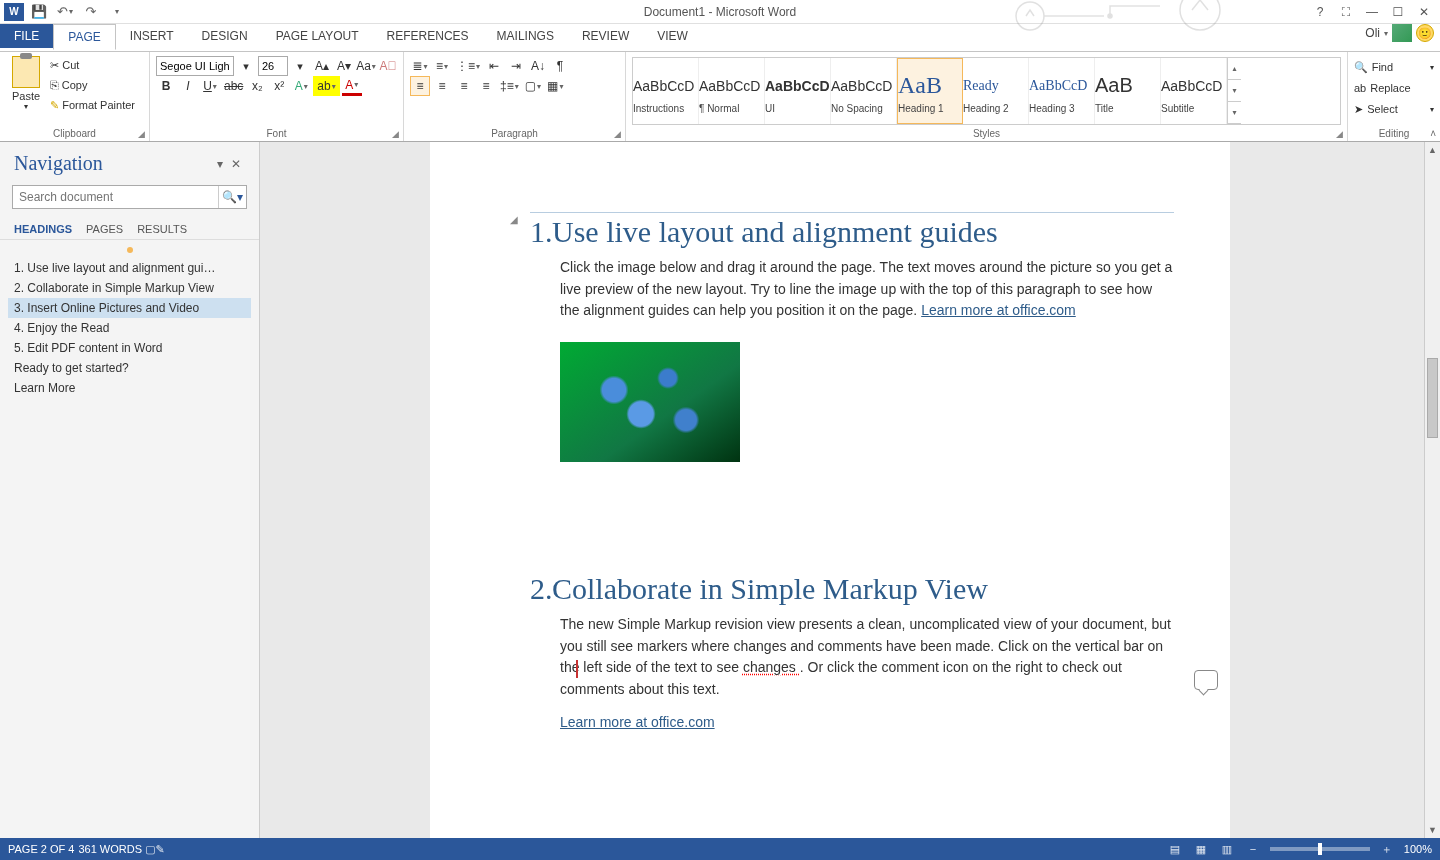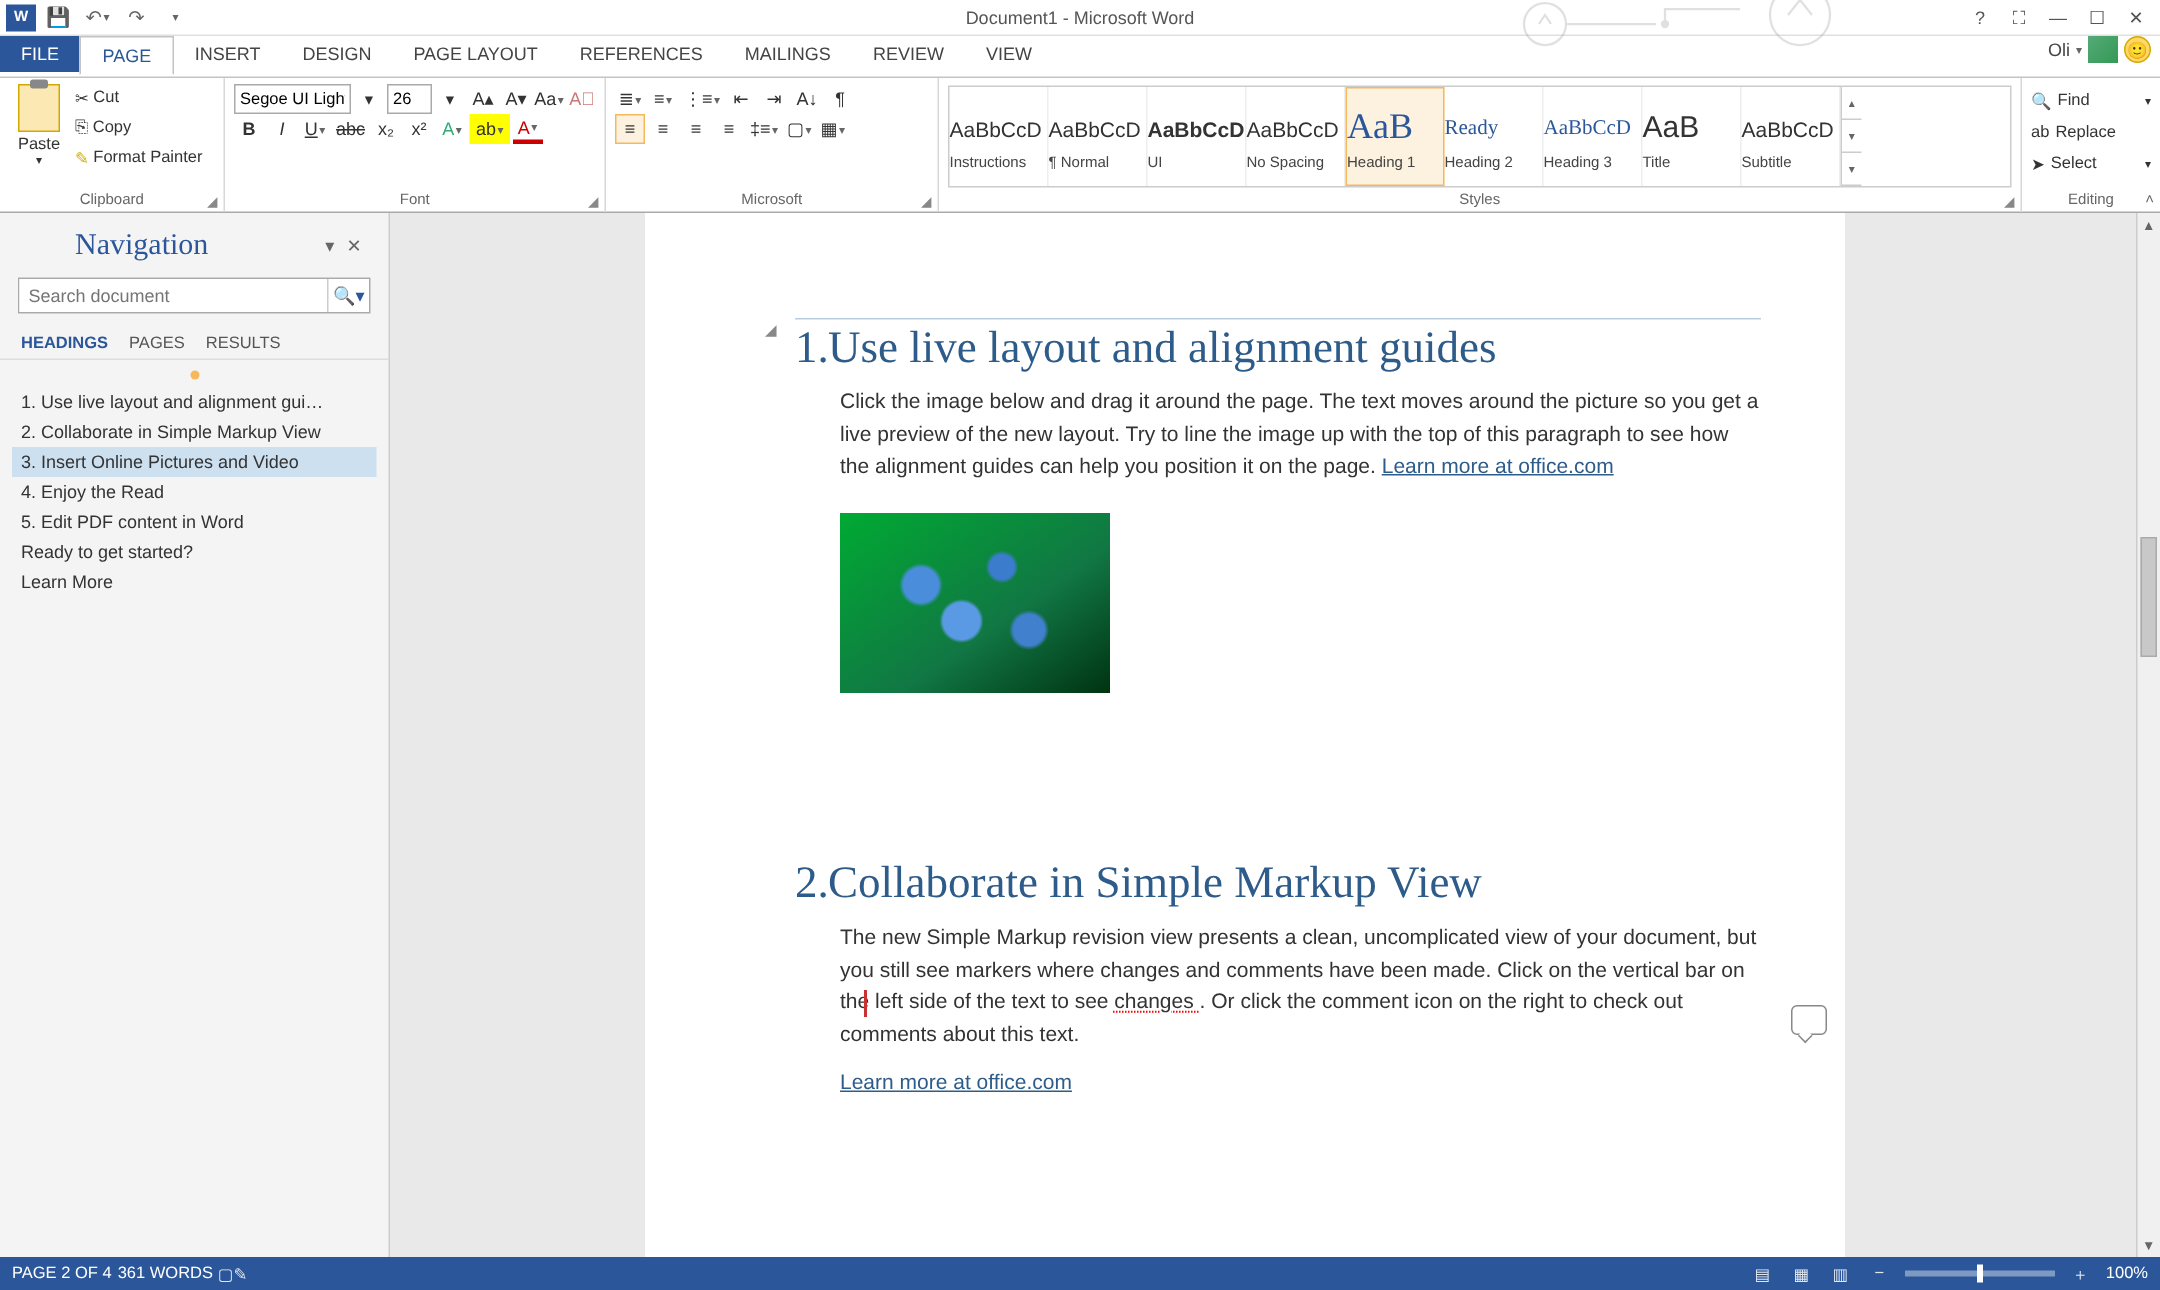--- a/index.html
+++ b/index.html
@@ -54,21 +54,21 @@
 
 .edit-col { display: flex; flex-direction: column; gap: 3px; padding-top: 2px; }
 .edit-item { display: flex; align-items: center; gap: 4px; font-size: 11px; color: #333; cursor: pointer; height: 18px; }
 .collapse-caret { position: absolute; right: 4px; bottom: 2px; font-size: 10px; color: #666; cursor: pointer; }
 
 
 .workspace { flex: 1; display: flex; background: #f1f1f1; overflow: hidden; }
 
 
 .navpane { width: 260px; background: #f4f4f4; border-right: 1px solid #ccc; display: flex; flex-direction: column; }
-.nav-header { padding: 10px 14px 4px; display: flex; align-items: center; margin-left: 36px; }
+.nav-header { padding: 10px 14px 4px; display: flex; align-items: center; }
 .nav-title { font-size: 20px; font-weight: 300; color: #2b579a; font-family: "Segoe UI Light"; flex: 1; }
 .nav-hbtn { color: #666; font-size: 12px; padding: 0 4px; cursor: pointer; }
 .nav-search { margin: 6px 12px; display: flex; border: 1px solid #aaa; background: #fff; height: 24px; }
 .nav-search input { flex: 1; border: none; padding: 0 6px; font-size: 12px; outline: none; }
 .nav-search .sbtn { width: 28px; display: flex; align-items: center; justify-content: center; color: #2b579a; font-size: 12px; border-left: 1px solid #ccc; cursor: pointer; }
 .nav-tabs { display: flex; gap: 14px; padding: 8px 14px 4px; font-size: 11px; color: #555; border-bottom: 1px solid #ddd; }
 .nav-tabs span { cursor: pointer; }
 .nav-tabs span.act { color: #2b579a; font-weight: 600; }
 .nav-marker { height: 12px; display: flex; align-items: center; justify-content: center; margin: 4px 14px 2px; }
 .nav-marker .dot { width: 6px; height: 6px; background: #f5b85a; border-radius: 50%; }
@@ -231,21 +231,21 @@
     </div>
     <div class="rrow">
       <span class="rbtn" style="border:1px solid #f5b85a;background:#fdf2e0">≡</span>
       <span class="rbtn">≡</span>
       <span class="rbtn">≡</span>
       <span class="rbtn">≡</span>
       <span class="rbtn dd">‡≡</span>
       <span class="rbtn dd">▢</span>
       <span class="rbtn dd">▦</span>
     </div>
-    <div class="grp-label"><span>Microsoft</span><span class="launcher">◢</span></div>
+    <div class="grp-label"><span>Paragraph</span><span class="launcher">◢</span></div>
   </div>
 
   <div class="grp" style="flex:1">
     <div class="styles-gal" id="styles-gal">
         <div class="style-chip">
           <div class="prev">AaBbCcD</div>
           <div>Instructions</div>
         </div>
         <div class="style-chip">
           <div class="prev">AaBbCcD</div>

